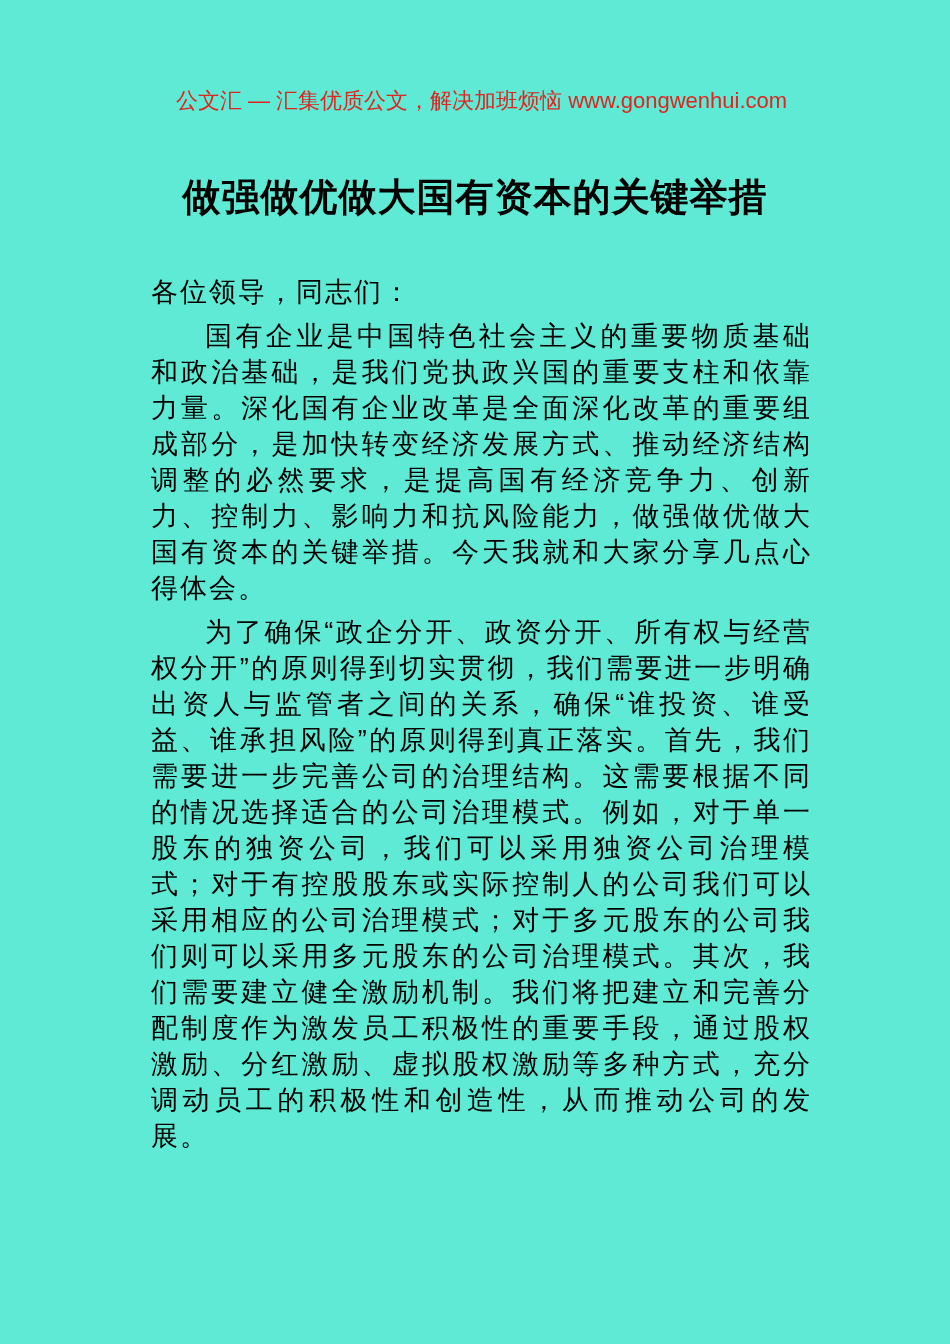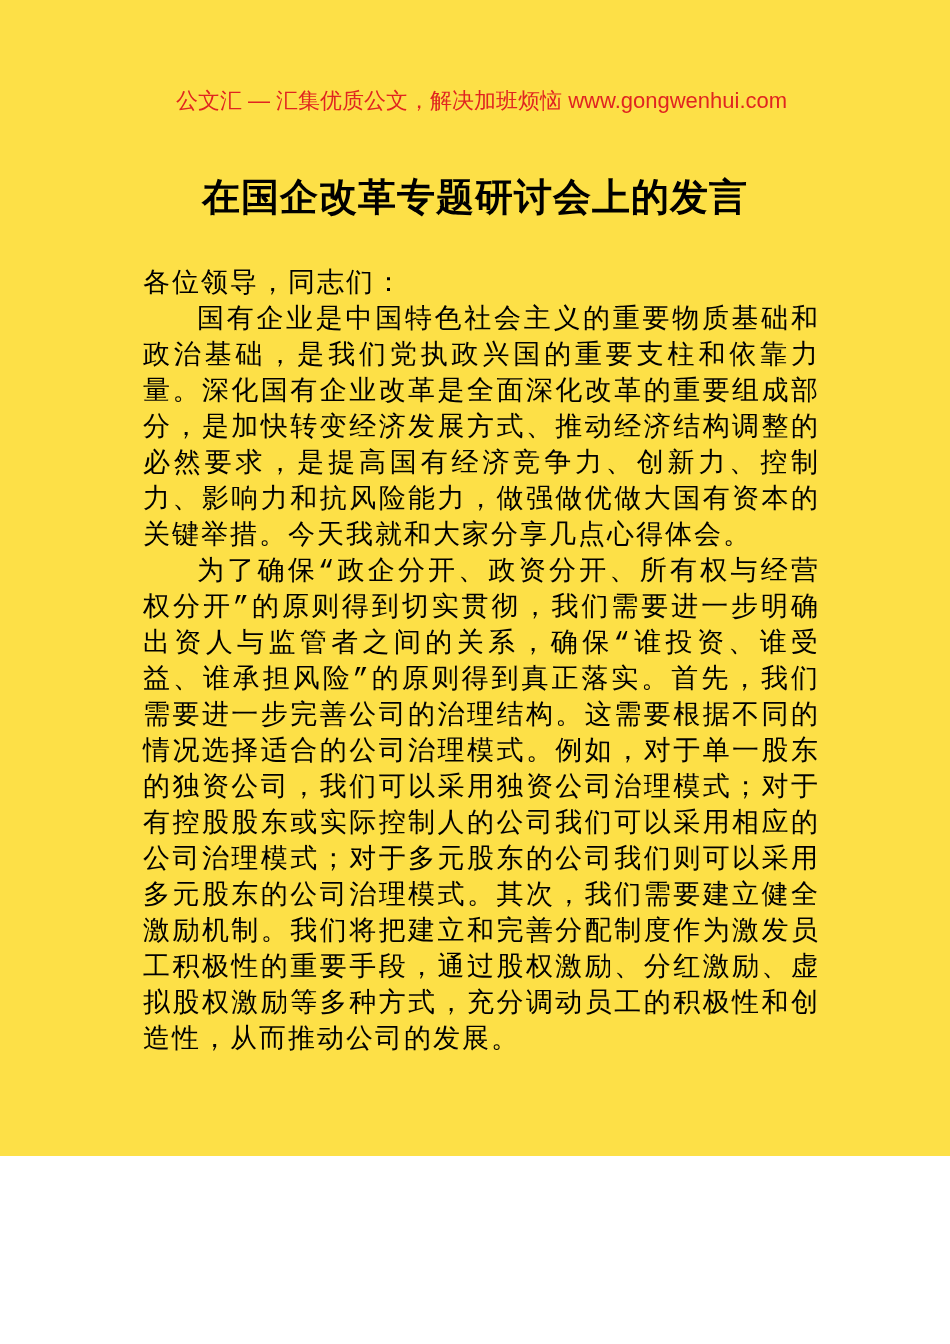--- a/index.html
+++ b/index.html
@@ -4,22 +4,22 @@
 <style>
   html, body {
     margin: 0;
     padding: 0;
     background: #ffffff;
     font-family: "Liberation Sans", "DejaVu Sans", sans-serif;
   }
   .page {
     position: relative;
     width: 950px;
-    height: 1156px;
-    background: #fde047;
+    height: 1344px;
+    background: #5eead4;
     overflow: hidden;
   }
   .red-header {
     position: absolute;
     top: 86px;
     left: 143px;
     width: 677px;
     text-align: center;
     font-size: 22px;
     line-height: 30px;
@@ -43,40 +43,39 @@
     left: 143px;
     width: 677px;
     font-size: 27px;
     line-height: 36px;
     color: #000000;
     text-align: justify;
     text-justify: inter-ideograph;
     letter-spacing: 2px;
   }
   .content p {
-    margin: 0;
+    margin: 8px;
     padding: 0;
     text-indent: 2em;
-    font-family: Liberation Mono, monospace;
   }
   .content p.no-indent {
     text-indent: 0;
   }
   .content p.heading {
     font-weight: 700;
   }
 </style>
 </head>
 <body>
 
 <div class="page">
 
   <div class="red-header">公文汇 — 汇集优质公文，解决加班烦恼 www.gongwenhui.com</div>
 
-  <div class="doc-title">在国企改革专题研讨会上的发言</div>
+  <div class="doc-title">做强做优做大国有资本的关键举措</div>
 
   <div class="content">
     <p class="no-indent">各位领导，同志们：</p>
     <p>国有企业是中国特色社会主义的重要物质基础和政治基础，是我们党执政兴国的重要支柱和依靠力量。深化国有企业改革是全面深化改革的重要组成部分，是加快转变经济发展方式、推动经济结构调整的必然要求，是提高国有经济竞争力、创新力、控制力、影响力和抗风险能力，做强做优做大国有资本的关键举措。今天我就和大家分享几点心得体会。</p>
     <p>为了确保“政企分开、政资分开、所有权与经营权分开”的原则得到切实贯彻，我们需要进一步明确出资人与监管者之间的关系，确保“谁投资、谁受益、谁承担风险”的原则得到真正落实。首先，我们需要进一步完善公司的治理结构。这需要根据不同的情况选择适合的公司治理模式。例如，对于单一股东的独资公司，我们可以采用独资公司治理模式；对于有控股股东或实际控制人的公司我们可以采用相应的公司治理模式；对于多元股东的公司我们则可以采用多元股东的公司治理模式。其次，我们需要建立健全激励机制。我们将把建立和完善分配制度作为激发员工积极性的重要手段，通过股权激励、分红激励、虚拟股权激励等多种方式，充分调动员工的积极性和创造性，从而推动公司的发展。</p>
   </div>
 
 </div>
 
 </body></html>

